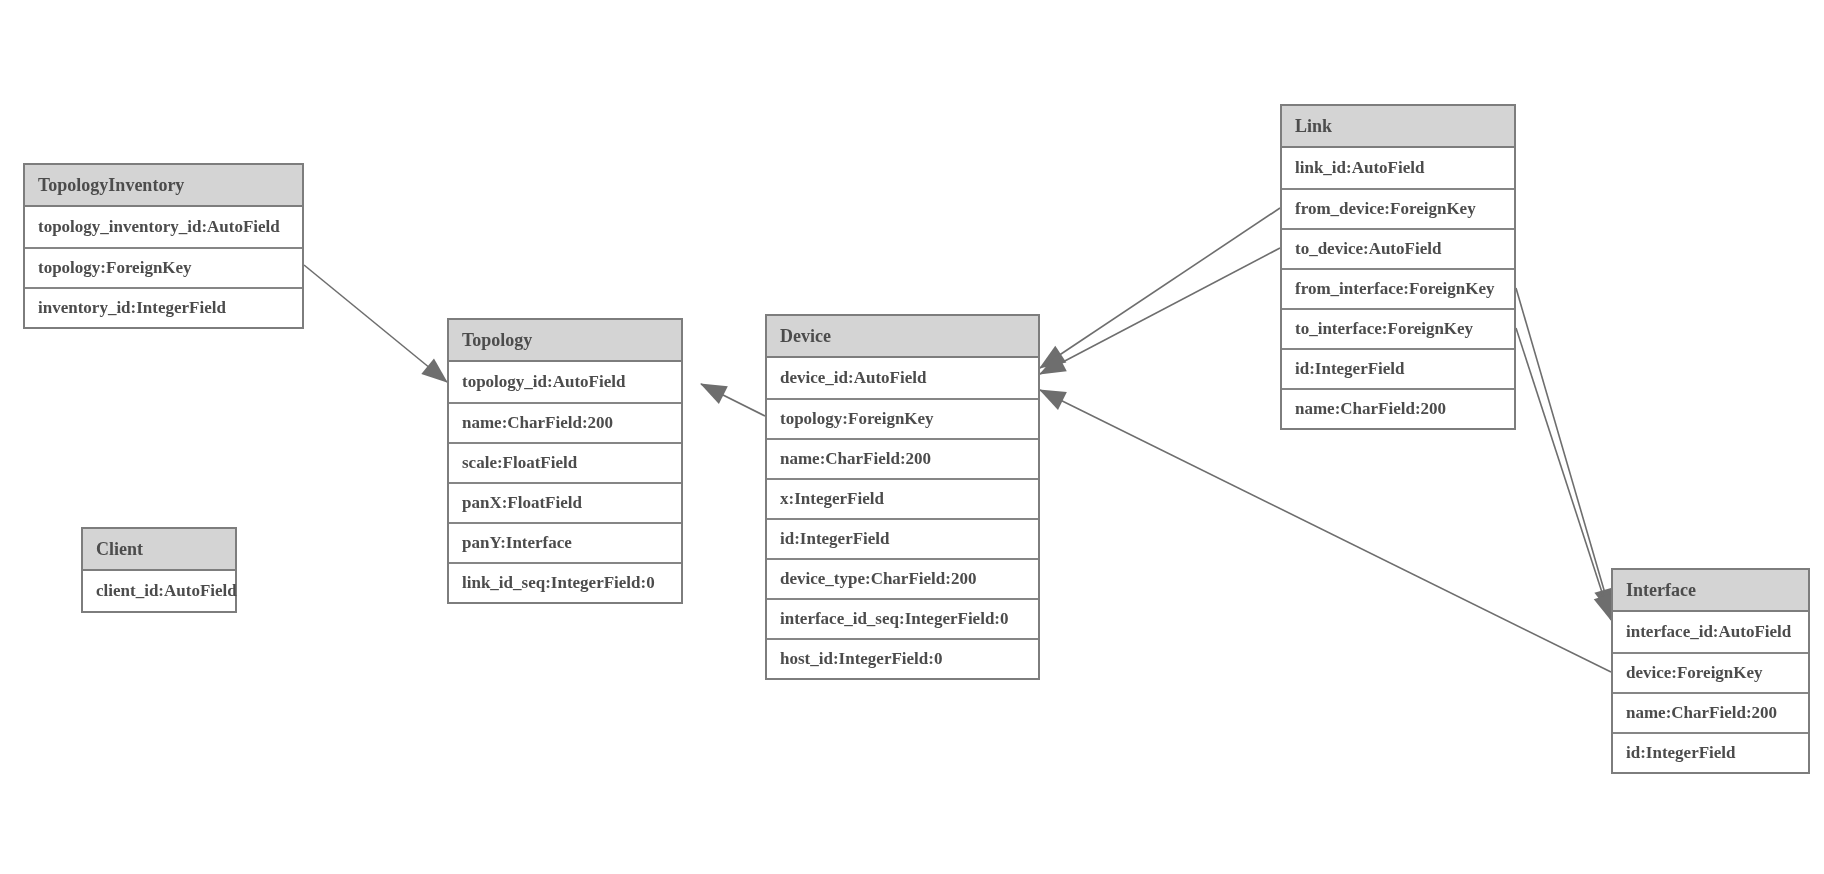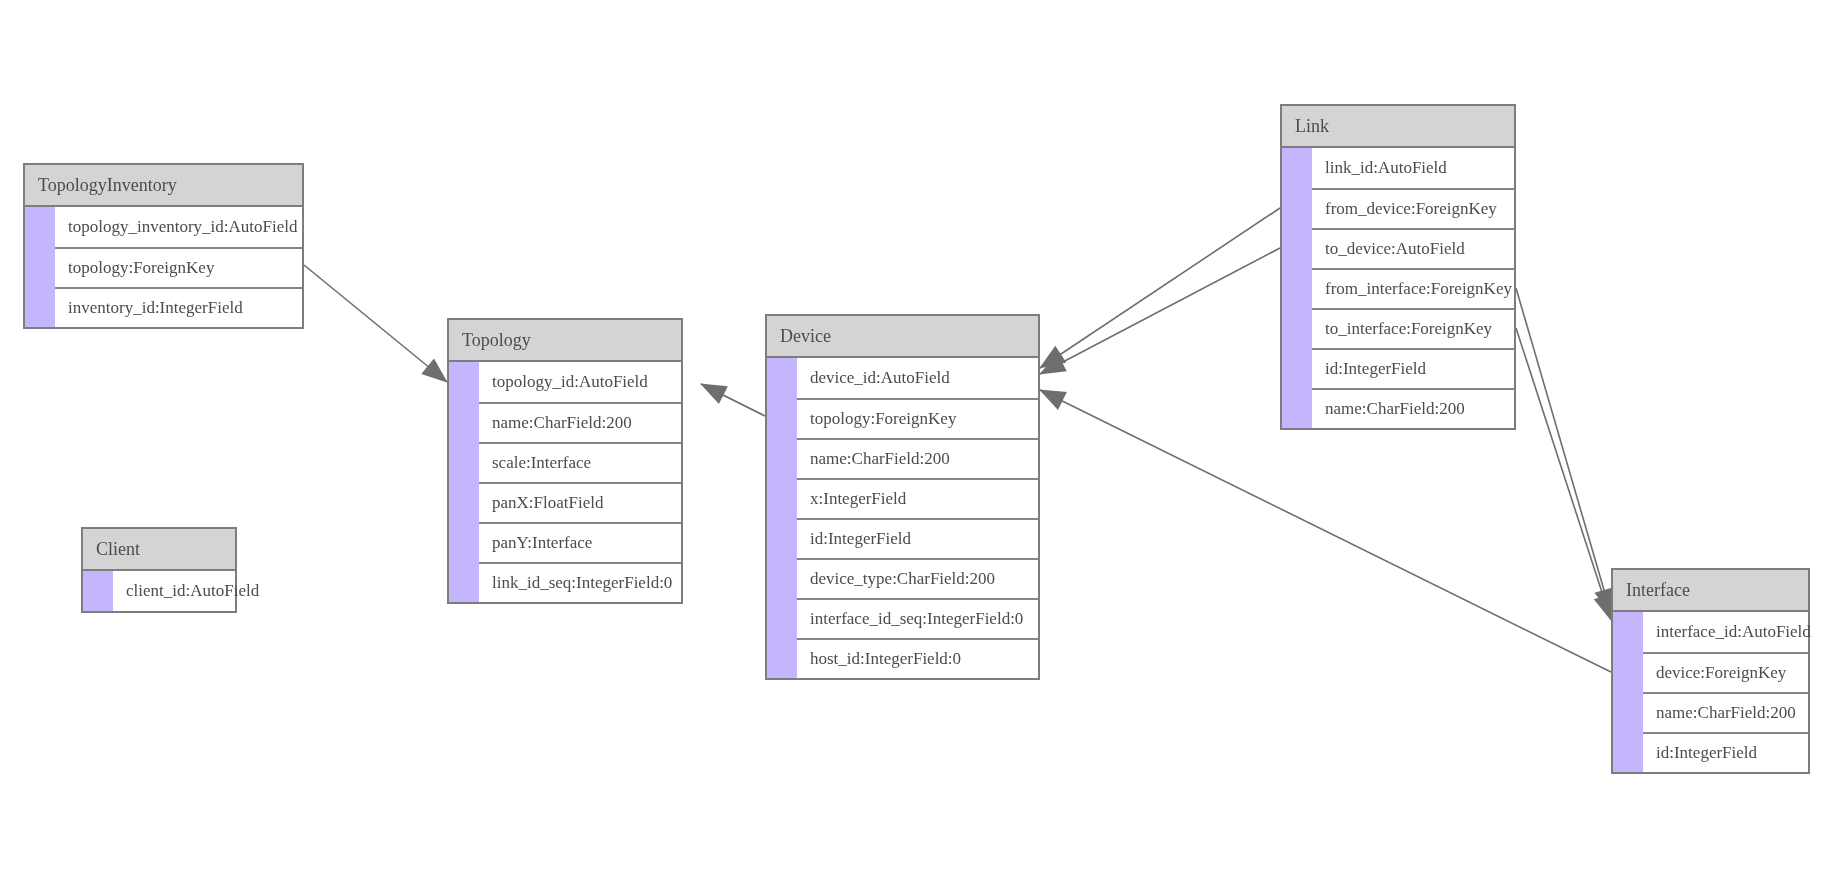--- a/index.html
+++ b/index.html
@@ -20,22 +20,23 @@
     left: 0;
     top: 0;
     width: 1824px;
     height: 874px;
     pointer-events: none;
   }
   .entity {
     position: absolute;
     box-sizing: border-box;
     border: 2px solid var(--border, #7d7d7d);
-    background: #c4b5fd;
+    background: #14b8a6;
     color: var(--text, #4c4c4c);
+    font-weight: bold;
   }
   .entity-header {
     box-sizing: border-box;
     height: 42px;
     background: var(--header-fill, #d4d4d4);
     border-bottom: 2px solid var(--border, #7d7d7d);
     display: flex;
     align-items: center;
     padding-left: 13px;
     font-size: 18px;
@@ -43,21 +44,20 @@
   }
   .entity-row {
     box-sizing: border-box;
     height: 40px;
     display: flex;
     align-items: center;
     padding-left: 13px;
     font-size: 17px;
     white-space: nowrap;
     background: #ffffff;
-    margin-left: 30px;
   }
   .entity-row + .entity-row {
     border-top: 2px solid var(--row-border, #868686);
   }
   .relation-line {
     stroke: var(--line, #6e6e6e);
     stroke-width: 1.6;
     fill: none;
   }
 </style>
@@ -85,21 +85,21 @@
       <div class="entity" style="left: 23px; top: 163px; width: 281px;">
         <div class="entity-header">TopologyInventory</div>
         <div class="entity-row">topology_inventory_id:AutoField</div>
         <div class="entity-row">topology:ForeignKey</div>
         <div class="entity-row">inventory_id:IntegerField</div>
       </div>
       <div class="entity" style="left: 447px; top: 318px; width: 236px;">
         <div class="entity-header">Topology</div>
         <div class="entity-row">topology_id:AutoField</div>
         <div class="entity-row">name:CharField:200</div>
-        <div class="entity-row">scale:Interface</div>
+        <div class="entity-row">scale:FloatField</div>
         <div class="entity-row">panX:FloatField</div>
         <div class="entity-row">panY:Interface</div>
         <div class="entity-row">link_id_seq:IntegerField:0</div>
       </div>
       <div class="entity" style="left: 81px; top: 527px; width: 156px;">
         <div class="entity-header">Client</div>
         <div class="entity-row">client_id:AutoField</div>
       </div>
       <div class="entity" style="left: 765px; top: 314px; width: 275px;">
         <div class="entity-header">Device</div>

